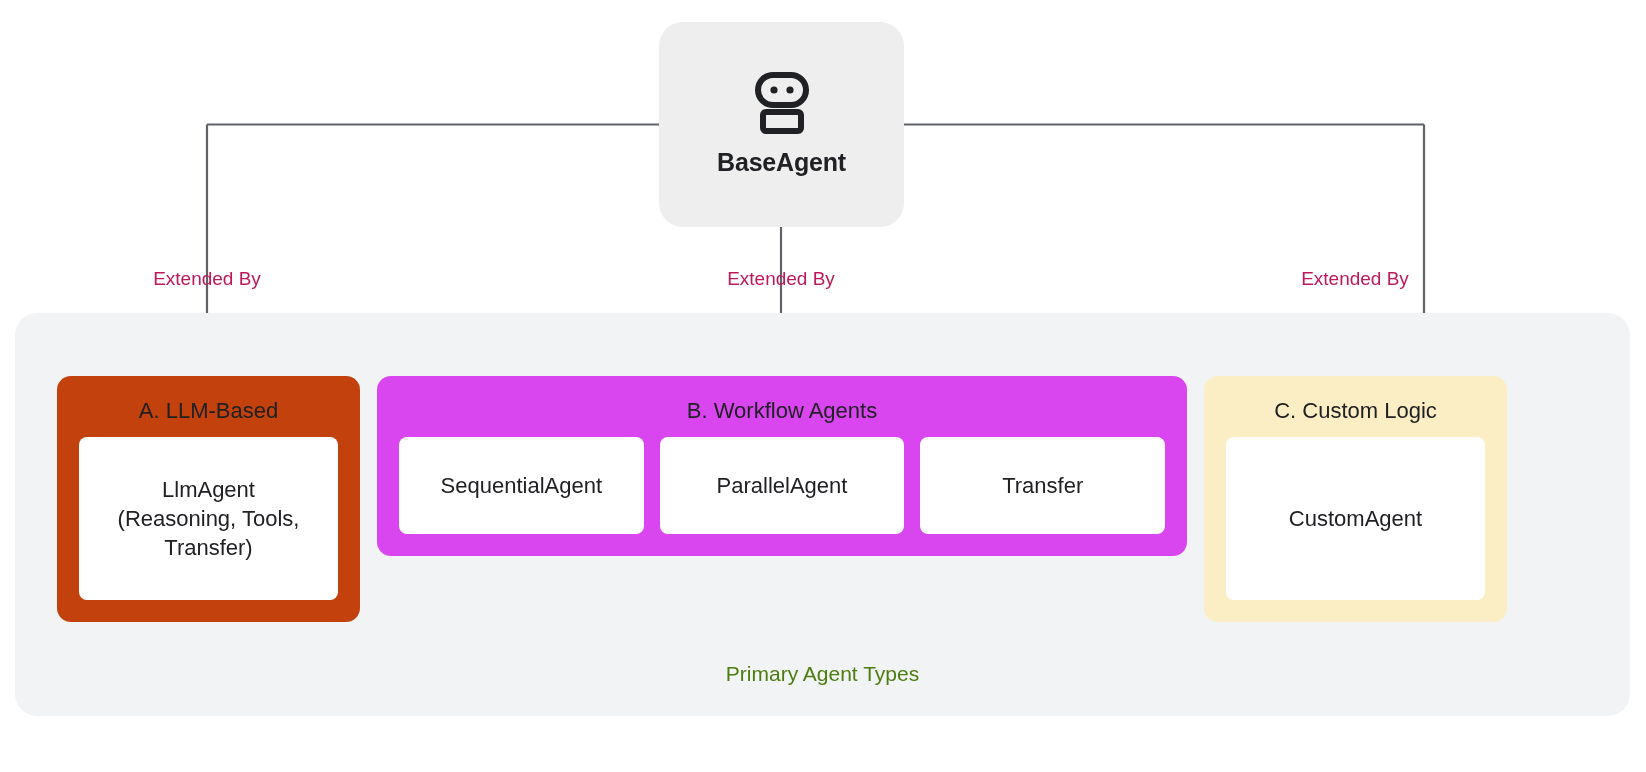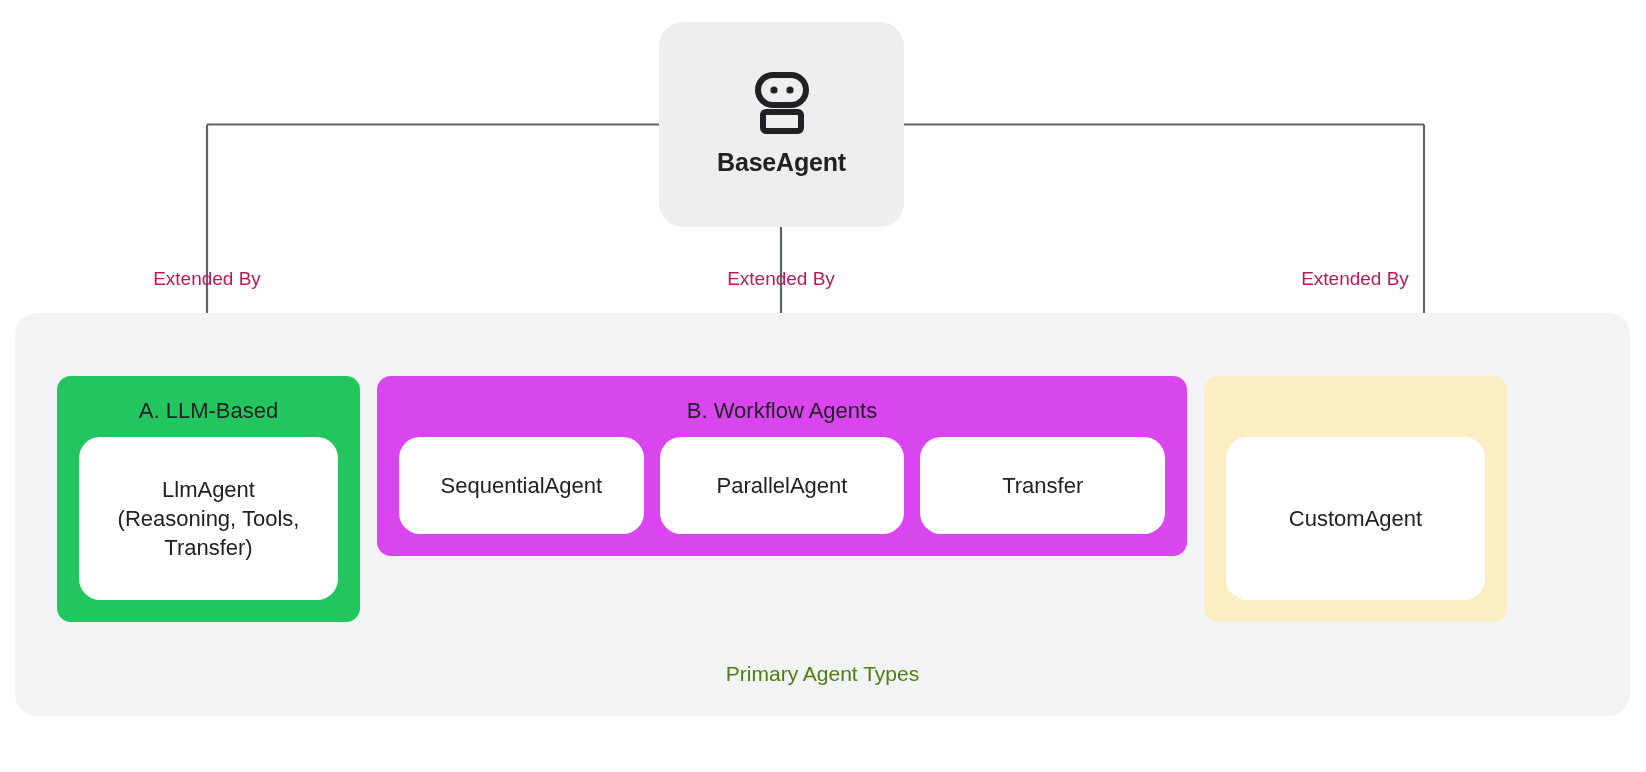--- a/index.html
+++ b/index.html
@@ -115,38 +115,38 @@
     right: 22px;
     top: 61px;
     bottom: 22px;
     display: flex;
     gap: 16px;
   }
 
   .agent-card {
     flex: 1 1 0;
     background: #ffffff;
-    border-radius: 21px;
+    border-radius: 8px;
     display: flex;
     align-items: center;
     justify-content: center;
     text-align: center;
     font-size: 22px;
     color: #202124;
     line-height: 1.33;
     padding: 6px 10px;
   }
 
   
   #group-llm-based {
     left: 57px;
     top: 376px;
     width: 303px;
     height: 246px;
-    background: #22c55e;
+    background: #c2410c;
   }
 
   
   #group-workflow-agents {
     left: 377px;
     top: 376px;
     width: 810px;
     height: 180px;
     background: #d946ef;
   }
@@ -211,18 +211,19 @@
   <div class="category-group" id="group-workflow-agents">
     <div class="category-title">B. Workflow Agents</div>
     <div class="agent-cards">
       <div class="agent-card">SequentialAgent</div>
       <div class="agent-card">ParallelAgent</div>
       <div class="agent-card">Transfer</div>
     </div>
   </div>
 
   <div class="category-group" id="group-custom-logic">
+    <div class="category-title">C. Custom Logic</div>
     <div class="agent-cards">
       <div class="agent-card">CustomAgent</div>
     </div>
   </div>
 
 </div>
 
 </body></html>

